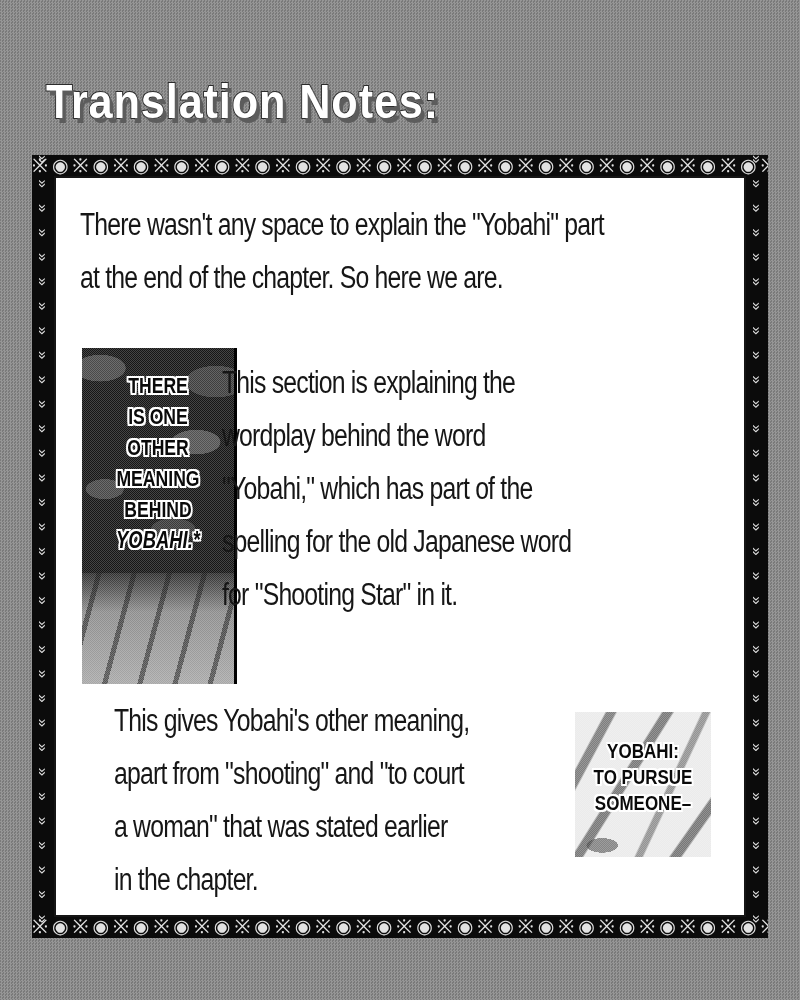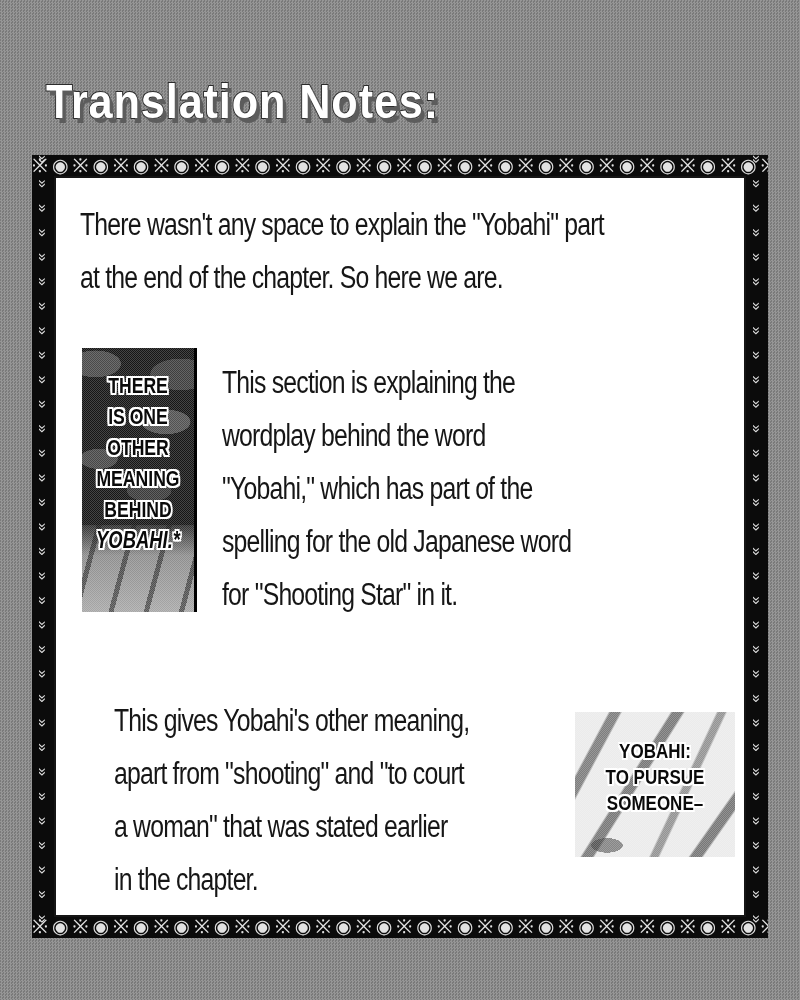--- a/index.html
+++ b/index.html
@@ -59,47 +59,47 @@
   .note1{left:80px;top:198px;}
   .note2{left:222px;top:356px;}
   .note3{left:114px;top:694px;}
   .panel{position:absolute;overflow:hidden;}
   .panel::after{
     content:"";position:absolute;inset:0;pointer-events:none;
     background-image:conic-gradient(rgba(255,255,255,.20) 0 25%,transparent 25% 50%,rgba(255,255,255,.20) 50% 75%,transparent 75%);
     background-size:2px 2px;
   }
   .panel-left{
-    left:82px;top:348px;width:112px;height:264px;
+    left:82px;top:348px;width:112px;height:336px;
     background-color:#161616;
     background-image:
       radial-gradient(42px 22px at 12% 6%,#4a4a4a 0 60%,transparent 61%),
       radial-gradient(50px 26px at 88% 10%,#3e3e3e 0 60%,transparent 61%),
       radial-gradient(44px 22px at 75% 28%,#525252 0 55%,transparent 56%),
       radial-gradient(34px 18px at 15% 42%,#474747 0 55%,transparent 56%),
       radial-gradient(40px 20px at 60% 54%,#3a3a3a 0 55%,transparent 56%);
     border-right:3px solid #000;
+    padding-left:40px;
   }
   .panel-left-bottom{
     position:absolute;left:0;right:0;bottom:0;height:33%;
     background-color:#9e9e9e;
     background-image:
       repeating-linear-gradient(105deg,rgba(20,20,20,0) 0 14px,rgba(20,20,20,.55) 14px 19px,rgba(20,20,20,0) 19px 34px),
       linear-gradient(to bottom,#2e2e2e 0,#8d8d8d 35%,#a8a8a8 100%);
   }
   .panel-right{
     left:575px;top:712px;width:136px;height:145px;
     background-color:#ebebeb;
     background-image:
       linear-gradient(118deg,transparent 0 14%,rgba(80,80,80,.7) 15% 19%,transparent 20%),
       linear-gradient(122deg,transparent 0 38%,rgba(60,60,60,.65) 39% 43%,transparent 44%),
       linear-gradient(115deg,transparent 0 62%,rgba(90,90,90,.6) 63% 66%,transparent 67%),
       linear-gradient(125deg,transparent 0 82%,rgba(70,70,70,.7) 83% 87%,transparent 88%),
       radial-gradient(26px 12px at 20% 92%,rgba(50,50,50,.55) 0 60%,transparent 61%);
-    padding-left: 24px;
   }
   .outlined-dark{
     text-shadow:
       -2px -2px 0 #fff,2px -2px 0 #fff,-2px 2px 0 #fff,2px 2px 0 #fff,
       -2px 0 0 #fff,2px 0 0 #fff,0 -2px 0 #fff,0 2px 0 #fff;
   }
   .caption-left{
     position:absolute;left:0;top:22px;width:100%;z-index:2;
     text-align:center;font-weight:bold;color:#0a0a0a;
     font-size:22px;line-height:31px;

